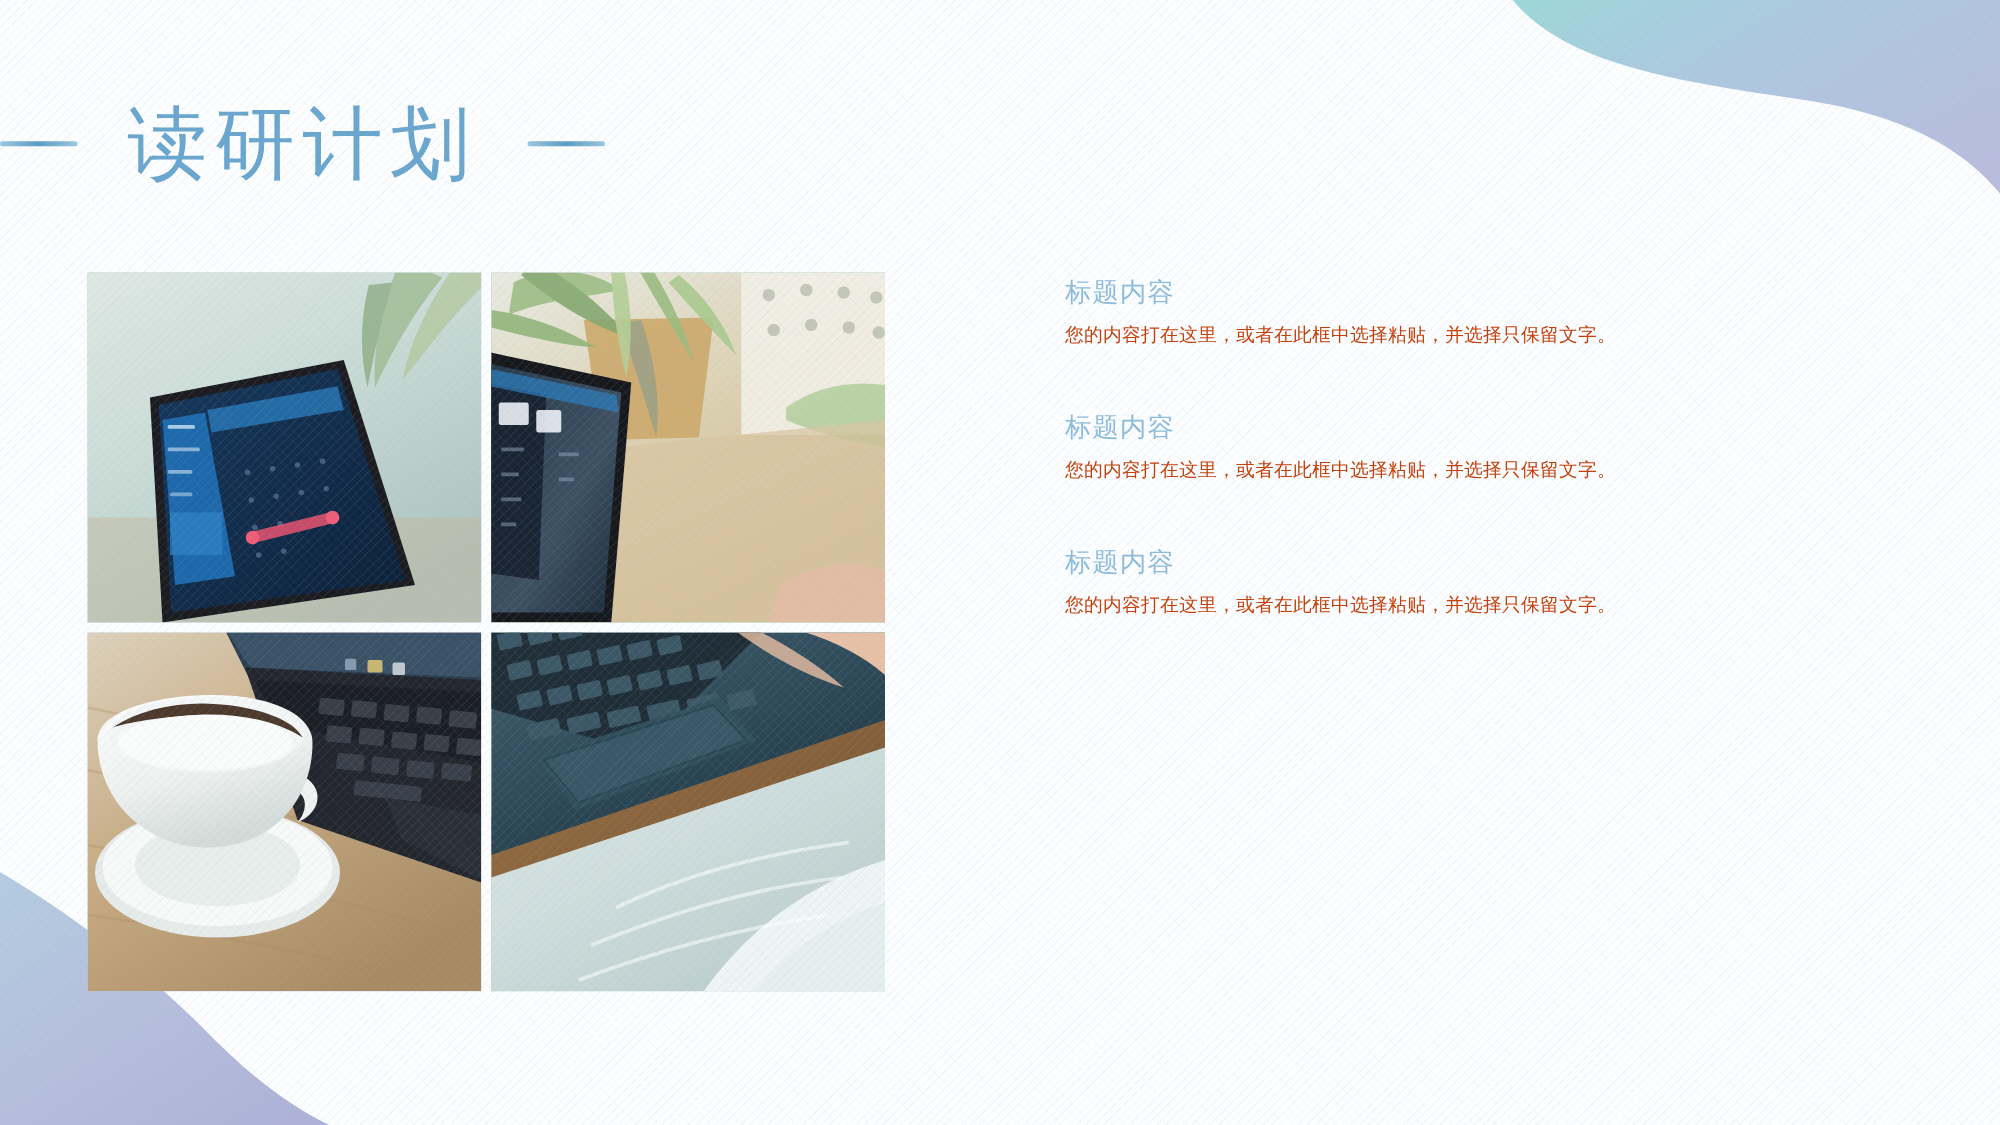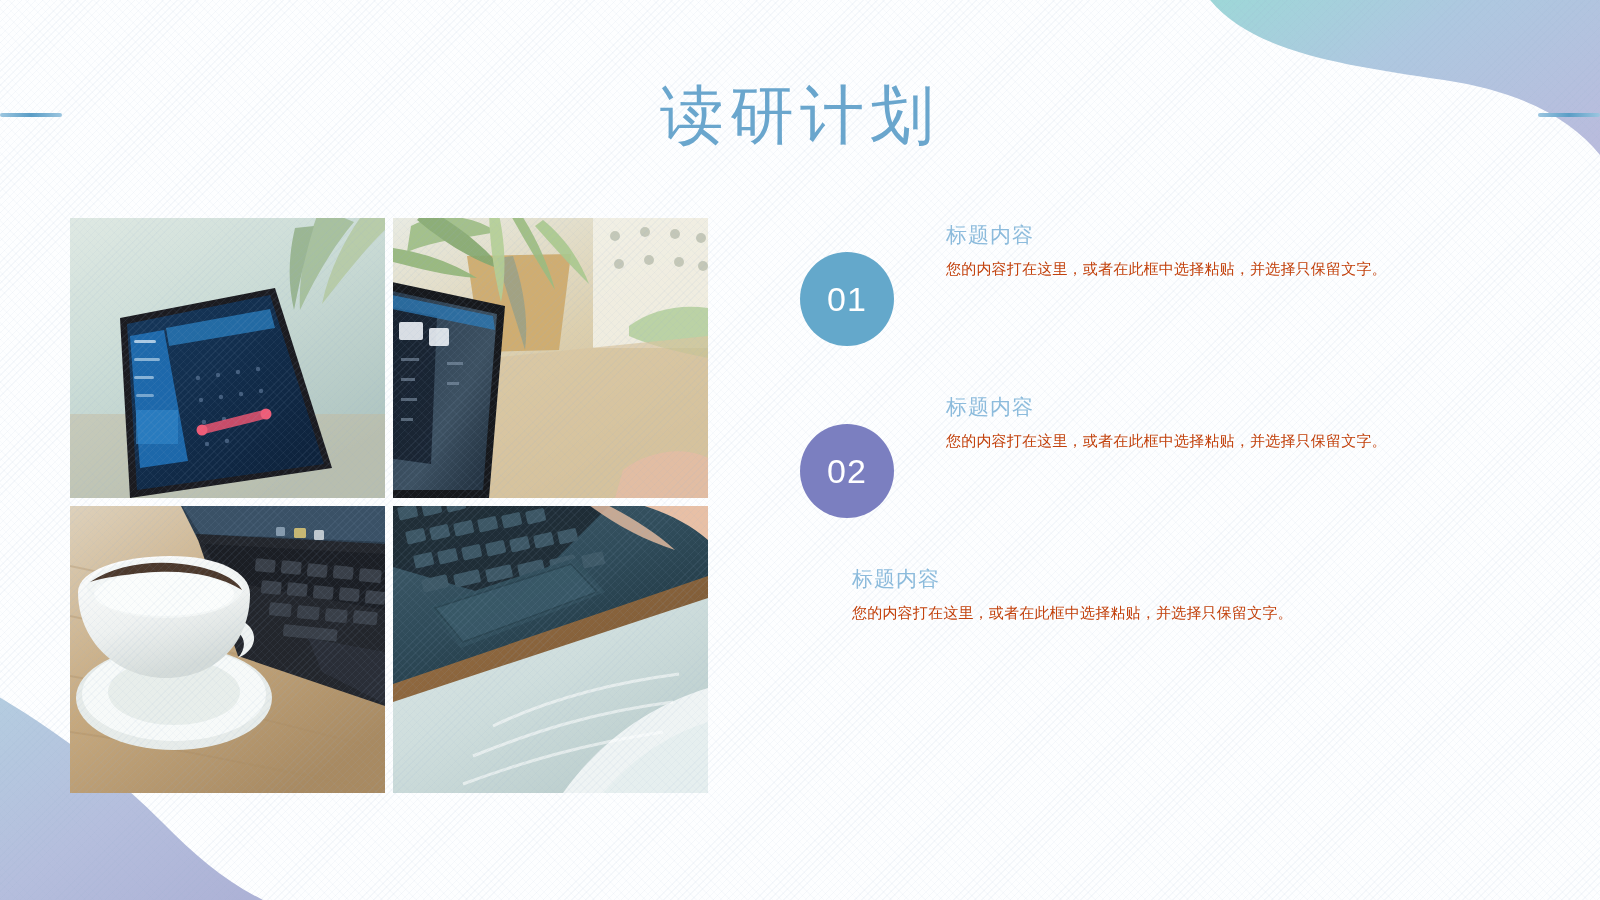--- a/index.html
+++ b/index.html
@@ -62,21 +62,21 @@
 
   
   .title-wrap {
     position: absolute;
     left: 0;
     right: 0;
     top: 60px;
     height: 110px;
     display: flex;
     align-items: center;
-    justify-content: space-between;
+    justify-content: flex-start;
     gap: 36px;
     z-index: 6;
   }
   .title-dash {
     width: 62px;
     height: 4px;
     border-radius: 2px;
     background: linear-gradient(90deg, #9cc6e0, #5a9dc6, #9cc6e0);
   }
   .title-dash.left  { margin-right: 4px; }
@@ -458,42 +458,36 @@
           <path d="M70,278 C130,256 190,238 270,226"></path>
         </g>
       </svg>
     </div>
 
   </div>
 
   <div class="items">
 
     <div class="item">
-      <div class="badge" style="background:#64a8cb">
-        <span>01</span>
-      </div>
-      <div class="item-text">
-        <h2 class="item-title">标题内容</h2>
-        <p class="item-body">您的内容打在这里，或者在此框中选择粘贴，并选择只保留文字。</p>
-      </div>
-    </div>
-
-    <div class="item">
-      <div class="badge" style="background:#7b7fc0">
-        <span>02</span>
-      </div>
       <div class="item-text">
         <h2 class="item-title">标题内容</h2>
         <p class="item-body">您的内容打在这里，或者在此框中选择粘贴，并选择只保留文字。</p>
       </div>
     </div>
 
     <div class="item">
       <div class="item-text">
         <h2 class="item-title">标题内容</h2>
         <p class="item-body">您的内容打在这里，或者在此框中选择粘贴，并选择只保留文字。</p>
       </div>
     </div>
 
+    <div class="item">
+      <div class="item-text">
+        <h2 class="item-title">标题内容</h2>
+        <p class="item-body">您的内容打在这里，或者在此框中选择粘贴，并选择只保留文字。</p>
+      </div>
+    </div>
+
   </div>
 
   <div class="bg-texture"></div>
 </div>
 
 </body></html>

